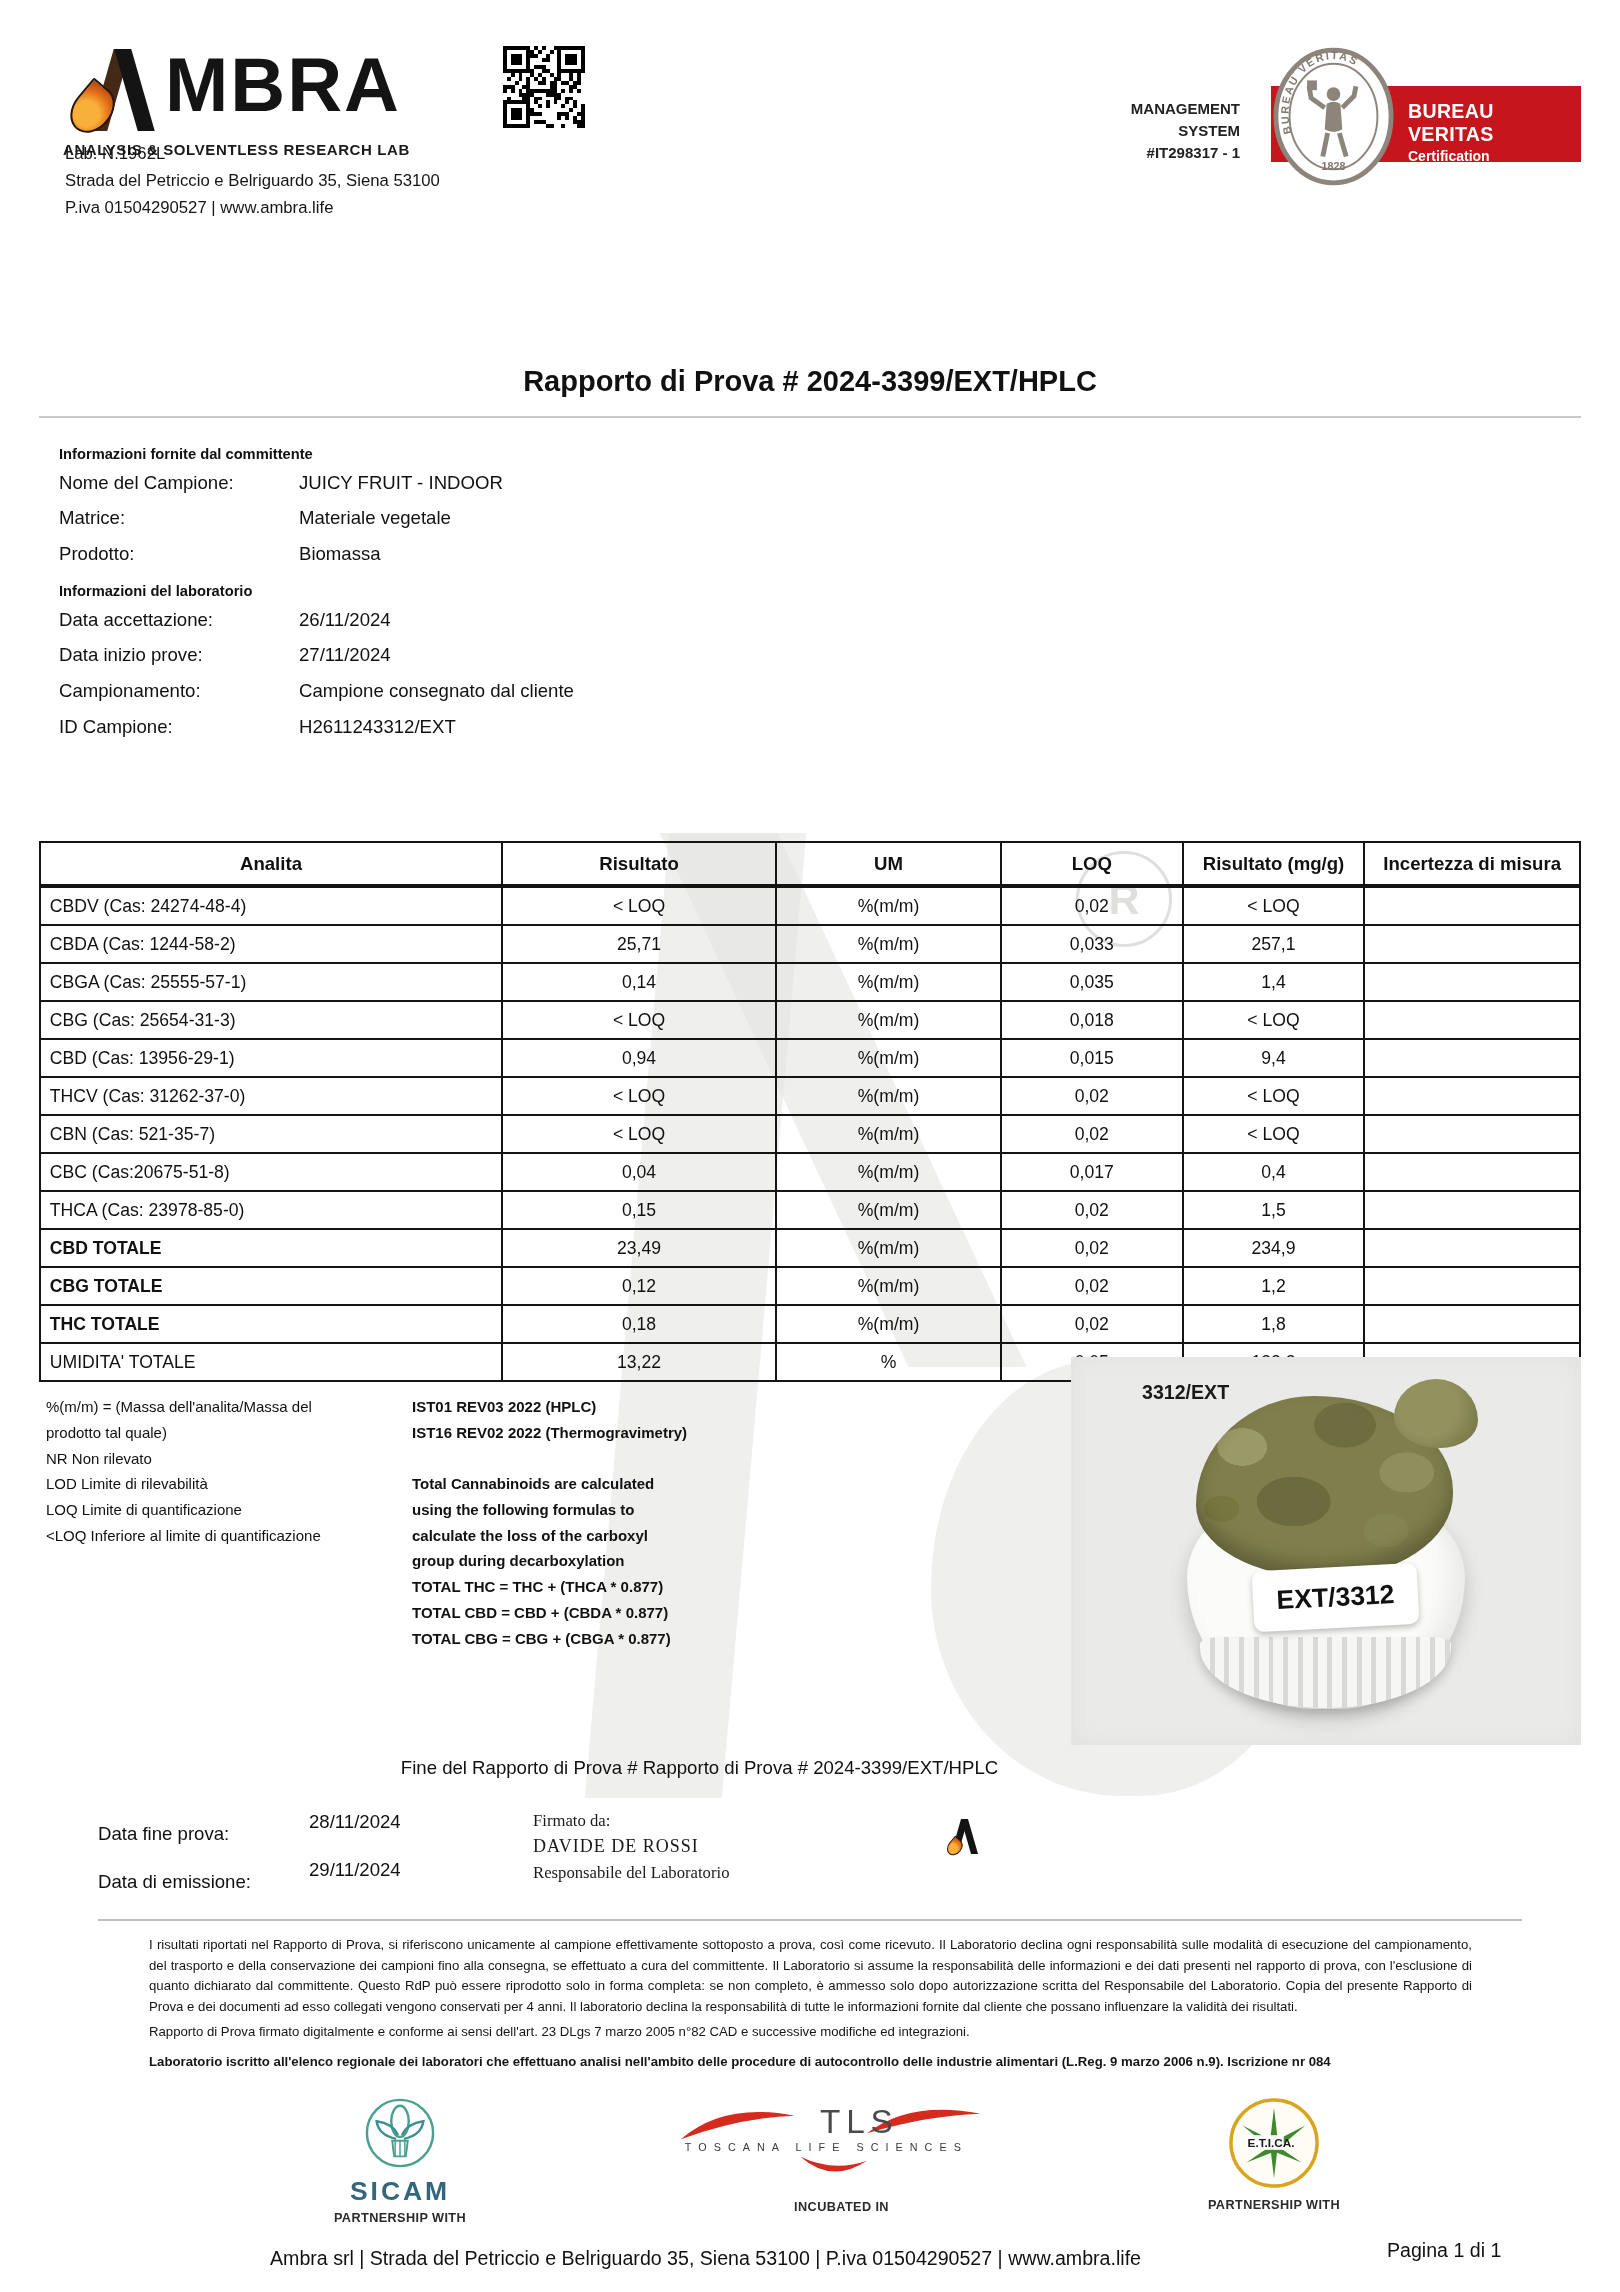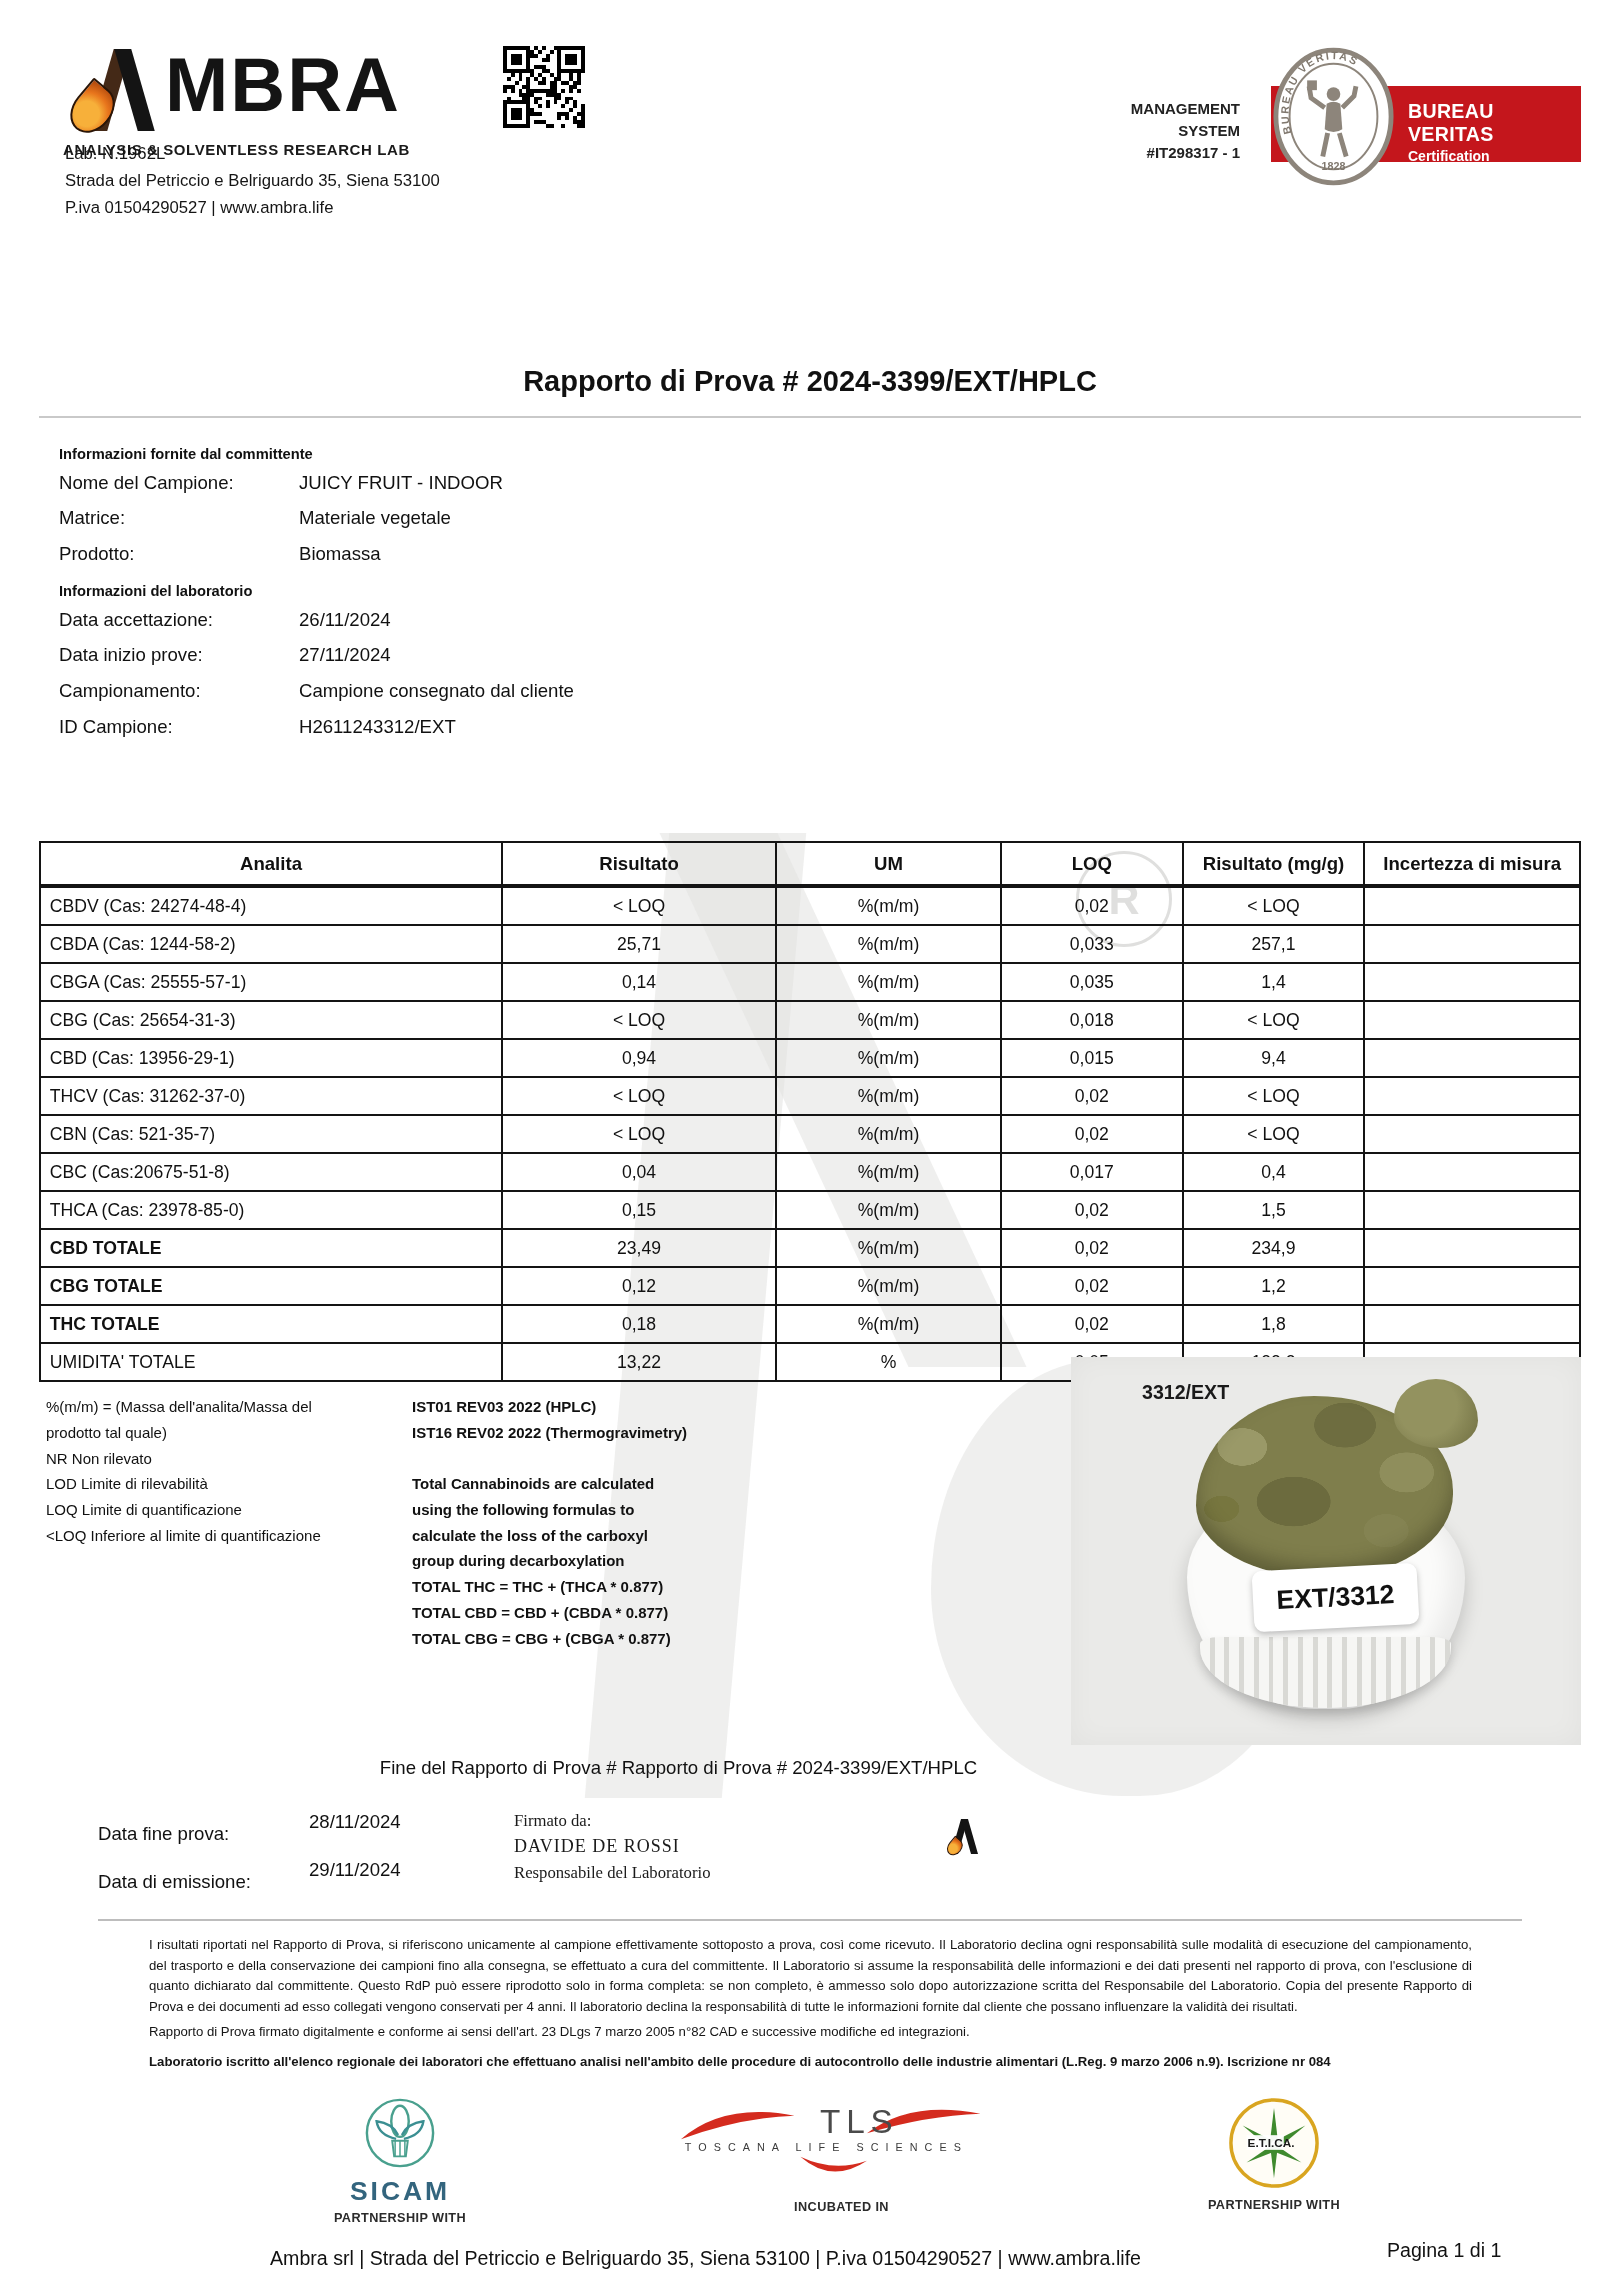--- a/index.html
+++ b/index.html
@@ -86,24 +86,24 @@
              radial-gradient(37px 27.4px at 74% 74%,#848352 0 60%,transparent 61%),
              radial-gradient(29px 21.6px at 10% 62%,#77763f 0 60%,transparent 61%),
              #7f7e4c;
            box-shadow:inset 0 -11.8px 17.6px rgba(40,40,20,.35);}
   .bud-bump{position:absolute;left:323px;top:21.6px;width:84px;height:69px;border-radius:50% 50% 45% 55%/55% 60% 40% 45%;
             background:radial-gradient(circle at 40% 40%,#93925f 0 45%,#6e6d40 100%);}
   .jar-tag{position:absolute;left:182px;top:210px;width:165px;height:61px;background:#fff;border-radius:9.8px;
            transform:rotate(-3deg);box-shadow:0 2.9px 5.9px rgba(0,0,0,.25);
            display:flex;align-items:center;justify-content:center;font-size:26.5px;font-weight:bold;color:#111;}
   
-  .fine-line{position:absolute;left:0;top:1757px;width:1357px;text-align:center;font-size:18.6px;z-index:2;}
+  .fine-line{position:absolute;left:0;top:1757px;width:1357px;text-align:center;font-size:18.6px;z-index:2;padding-left:21px;}
   .closing-dates{position:absolute;left:98px;top:1811px;width:451px;z-index:2;}
   .closing-dates .kv-label{width:211px;margin-top:12px;}
-  .signature{position:absolute;left:514px;top:1808px;z-index:2;
+  .signature{position:absolute;left:533px;top:1808px;z-index:2;
              font-family:"Liberation Serif","DejaVu Serif",serif;font-size:16.7px;line-height:1.5;color:#1a1a1a;}
   .signer-name{font-size:18px;letter-spacing:1px;}
   .sig-mark{position:absolute;left:944px;top:1813px;width:39px;height:43px;z-index:2;}
   .sig-mark .stroke{bottom:2px;width:6.9px;height:35px;}
   .sig-mark .stroke-l{left:11.8px;background:#141414;}
   .sig-mark .stroke-r{left:21.6px;background:#141414;}
   .sig-mark .drop{left:3.9px;bottom:0;width:11.8px;height:15.7px;border-width:1px;}
   .rule2{position:absolute;left:98px;top:1919px;width:1424px;height:2px;background:#bdbdbd;z-index:2;}
   
   .disclaimer{position:absolute;left:149px;top:1935px;width:1323px;z-index:2;font-size:13.2px;line-height:1.57;

